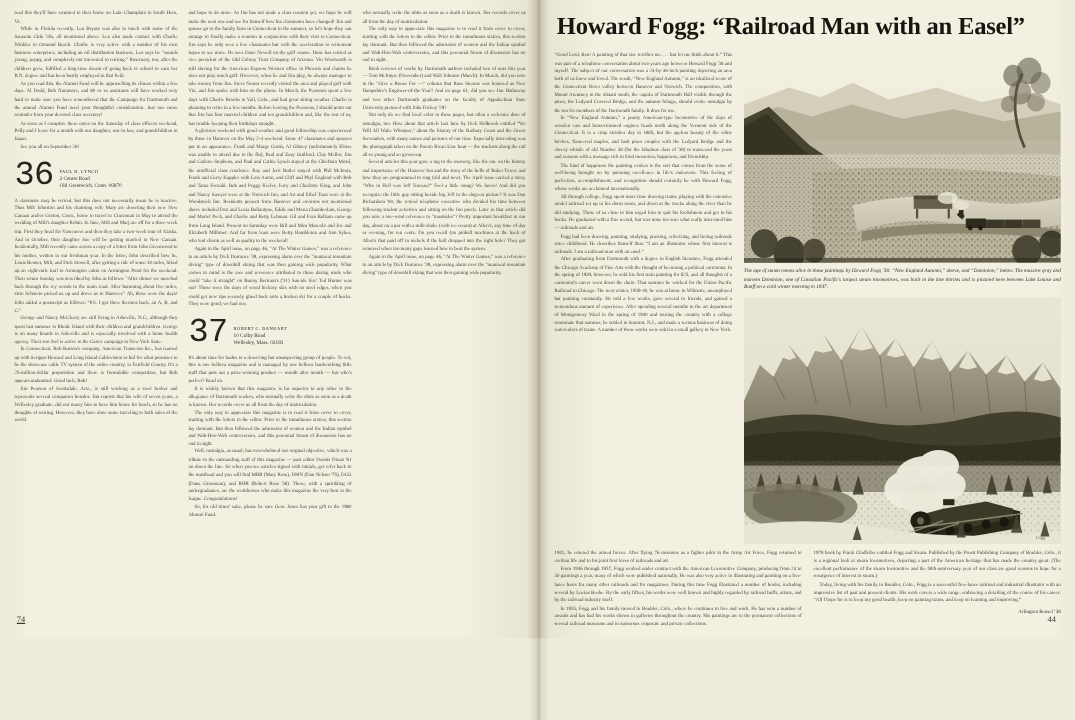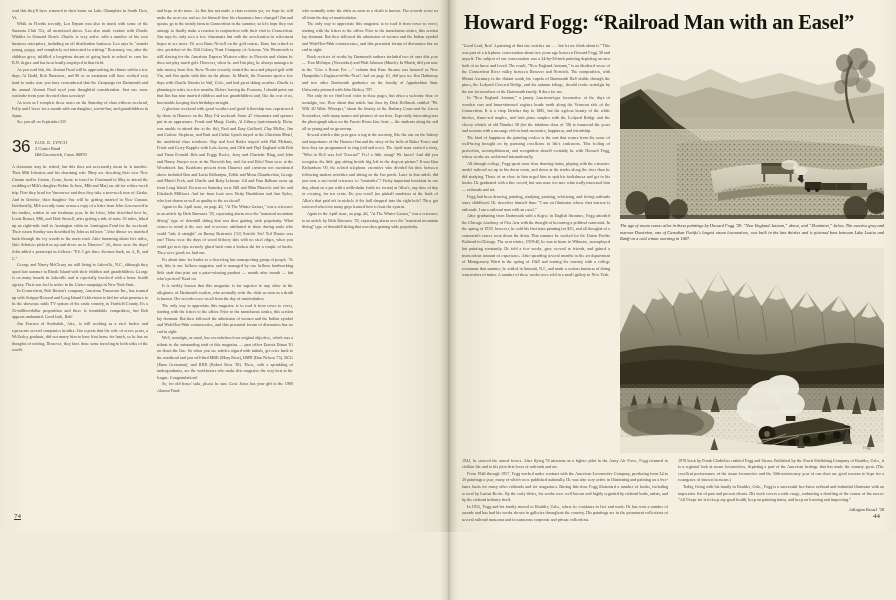--- a/index.html
+++ b/index.html
@@ -72,23 +72,23 @@
     opacity: .93;
   }
 
   .classhead {
     display: flex;
     align-items: flex-start;
     margin: 9px 0 5px 0;
     gap: 5px;
   }
   .classnum {
-    font-size: 17px;
+    font-size: 28px;
     line-height: 24px;
-    font-family: Liberation Sans, sans-serif;
+    font-family: Liberation Mono, monospace;
     color: #26241e;
     letter-spacing: -0.5px;
   }
   .classaddr {
     padding-top: 5px;
     font-size: 4.4px;
     line-height: 6.3px;
     color: #36332b;
   }
   .classaddr .sec-name {
@@ -187,20 +187,28 @@
         <p class="bodytext blurred">George and Nancy McCleary are still living in Asheville, N.C., although they spent last summer in Rhode Island with their children and grandchildren. George is on many boards in Asheville and is especially involved with a home health agency. Their son Joel is active in the Carter campaign in New York State.</p>
         <p class="bodytext blurred">In Connecticut, Bob Burton's company, American Transcom Inc., has teamed up with Scripps-Howard and Long Island Cablevision to bid for what promises to be the showcase cable TV system of the entire country, in Fairfield County. It's a 25-million-dollar proposition and there is formidable competition, but Bob appears undaunted. Good luck, Bob!</p>
         <p class="bodytext blurred">Jim Pearson of Scottsdale, Ariz., is still working as a steel broker and represents several companies besides. Jim reports that his wife of seven years, a Wellesley graduate, did not marry him to have him home for lunch, so he has no thoughts of retiring. However, they have done some traveling to both sides of the world.</p>
       </div>
 
       <div class="col">
         <p class="bodytext blurred">and hope to do more. As Jim has not made a class reunion yet, we hope he will make the next one and see for himself how his classmates have changed! Jim and spouse go to the family farm in Connecticut in the summer, so let's hope they can arrange to finally make a reunion in conjunction with their visit to Connecticut. Jim says he only sees a few classmates but with the acceleration in retirement hopes to see more. He sees Dune Newell on the golf course. Dune has retired as vice president of the Old Colony Trust Company of Arizona. Vin Wentworth is still slaving for the American Express Western office in Phoenix and claims he does not play much golf. However, when he and Jim play, he always manages to take money from Jim. Steve Nestor recently visited the area and played golf with Vin, and Jim spoke with him on the phone. In March, the Pearsons spent a few days with Charlie Brooks in Vail, Colo., and had great skiing weather. Charlie is planning to retire in a few months. Before leaving the Pearsons, I should point out that Jim has four married children and ten grandchildren and, like the rest of us, has trouble keeping their birthdays straight.</p>
         <p class="bodytext blurred">A glorious weekend with good weather and good fellowship was experienced by those in Hanover on the May 2-4 weekend. Some 47 classmates and spouses put in an appearance. Frank and Marge Curtis, Al Gibney (unfortunately Eloise was unable to attend due to the flu), Paul and Easy Guilford, Clay Mellor, Jim and Carlene Stephens, and Paul and Cathie Lynch stayed at the Chieftain Motel, the unofficial class residence. Ray and Jerri Butler stayed with Phil McInnis, Frank and Gerry Kappler with Lois Aaron, and Cliff and Phyl England with Bob and Tama Fernald. Bob and Peggy Keeler, Jerry and Charlotte King, and John and Nancy Sawyer were at the Norwich Inn, and Art and Ethel Toan were at the Woodstock Inn. Residents present from Hanover and environs not mentioned above included Don and Lucia Ballantyne, Eddie and Mona Chamberlain, George and Muriel Peck, and Charlie and Betty Lehman. Gil and Fran Balkam came up from Long Island. Present on Saturday were Bill and Mim Mascolo and Joe and Elizabeth Millimet. And far from least were Betty Hambleton and Ann Sykes, who lent charm as well as quality to the weekend!</p>
         <p class="bodytext blurred">Again in the April issue, on page 46, "At The Winter Games," was a reference to an article by Dick Durrance '39, expressing alarm over the "maniacal mountain diving" type of downhill skiing that was then gaining wide popularity. What comes to mind is the awe and reverence attributed to those daring souls who could "take it straight" on Bunny Bertram's ('31) Suicide Six! Ted Hunter was our! Those were the days of wood hickory skis with no steel edges, when you could get new tips securely glued back onto a broken ski for a couple of bucks. They were good; we had one.</p>
 
+        <div class="classhead">
+          <div class="classnum">37</div>
+          <div class="classaddr">
+            <div class="sec-name">ROBERT C. BANKART</div>
+            <div>10 Colby Road</div>
+            <div>Wellesley, Mass. 02181</div>
+          </div>
+        </div>
 
         <p class="bodytext blurred">It's about time for kudos to a deserving but unsuspecting group of people. To wit, this is one helluva magazine and is managed by one helluva hardworking little staff that puts out a prize-winning product — month after month — but who's perfect? Read on.</p>
         <p class="bodytext blurred">It is widely known that this magazine is far superior to any other in the allegiance of Dartmouth readers, who normally write the obits as soon as a death is known. Her records cover us all from the day of matriculation.</p>
         <p class="bodytext blurred">The only way to appreciate this magazine is to read it from cover to cover, starting with the letters to the editor. Prior to the tumultuous sixties, this section lay dormant. But then followed the admission of women and the Indian symbol and Wah-Hoo-Wah controversies, and this perennial forum of discussion has no end in sight.</p>
         <p class="bodytext blurred">Well, nostalgia, as usual, has overwhelmed our original objective, which was a tribute to the outstanding staff of this magazine — past editor Dennis Dinan '61 on down the line. So when you see articles signed with initials, get refer back to the masthead and you will find MBR (Mary Ross), DMN (Dan Nelson '75), DCG (Dana Grossman), and RHR (Robert Ross '38). These, with a sprinkling of undergraduates, are the workhorses who make this magazine the very best in the league. Congratulations!</p>
         <p class="bodytext blurred">So, for old times' sake, please be sure Gene Jones has your gift to the 1980 Alumni Fund.</p>
       </div>
 
       <div class="col">
         <p class="bodytext blurred">who normally write the obits as soon as a death is known. Her records cover us all from the day of matriculation.</p>

